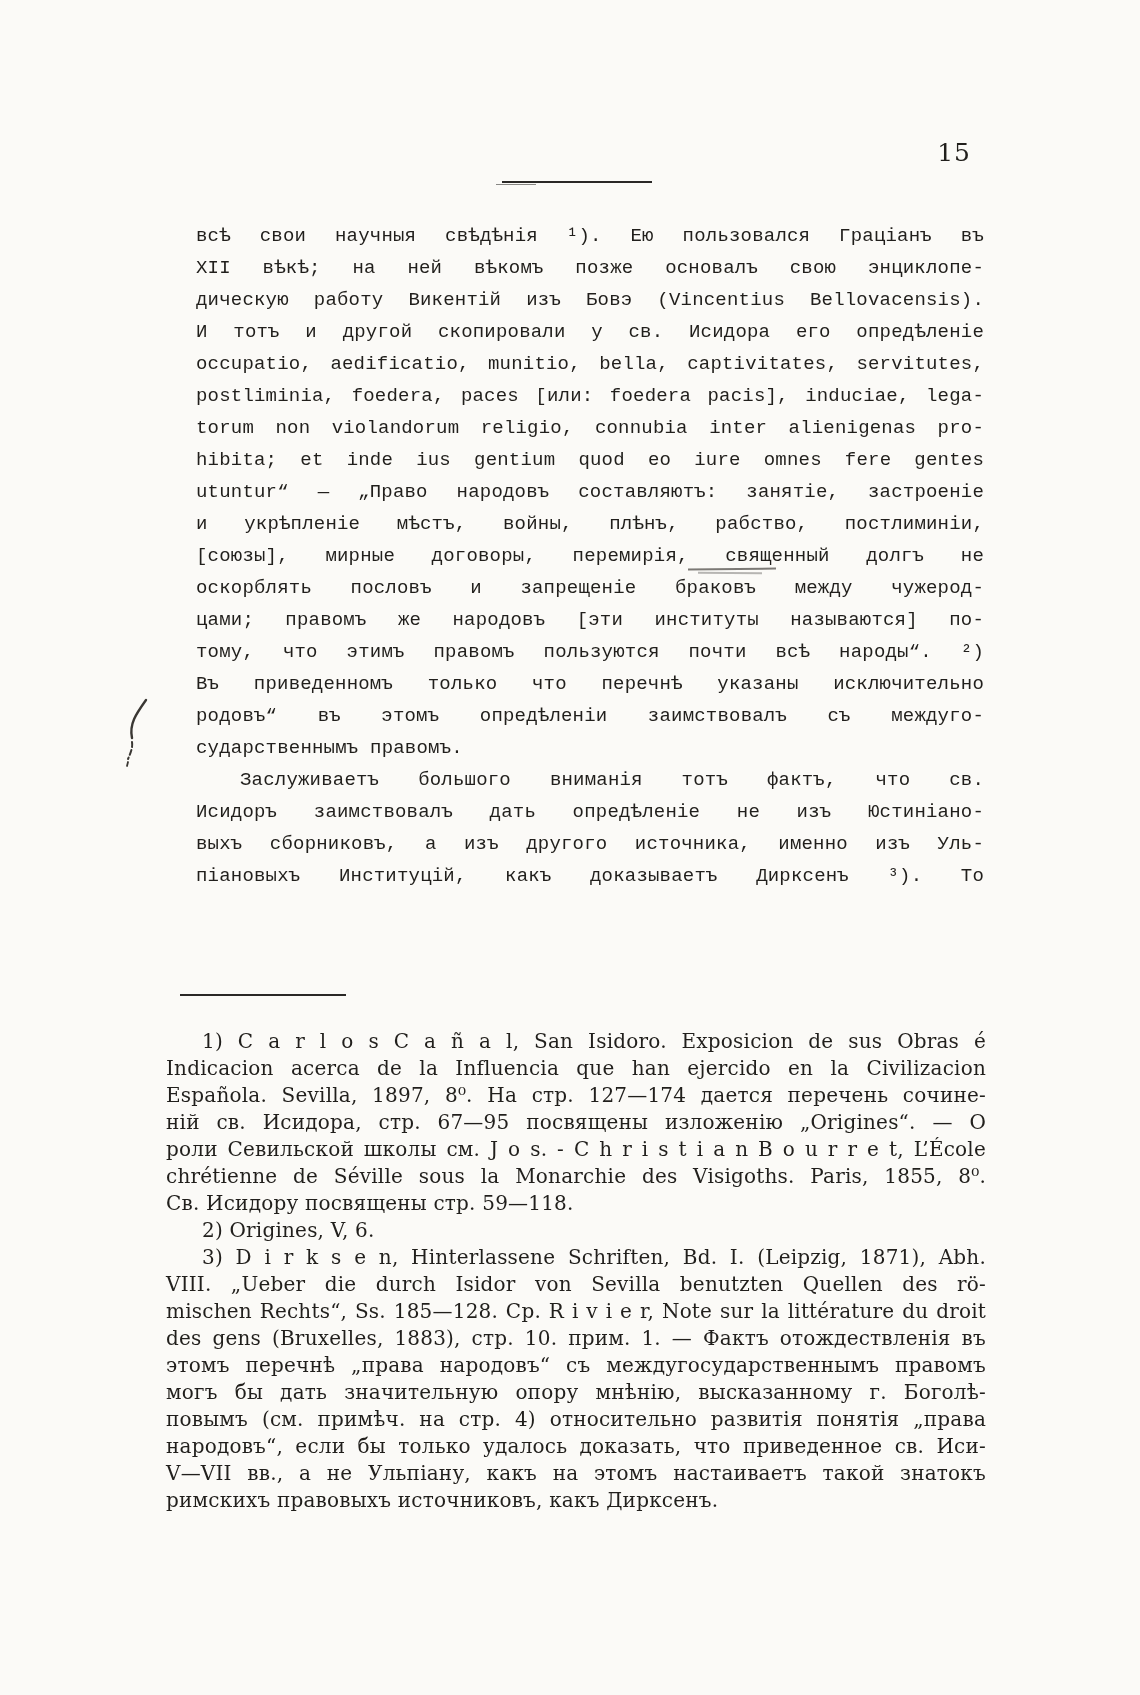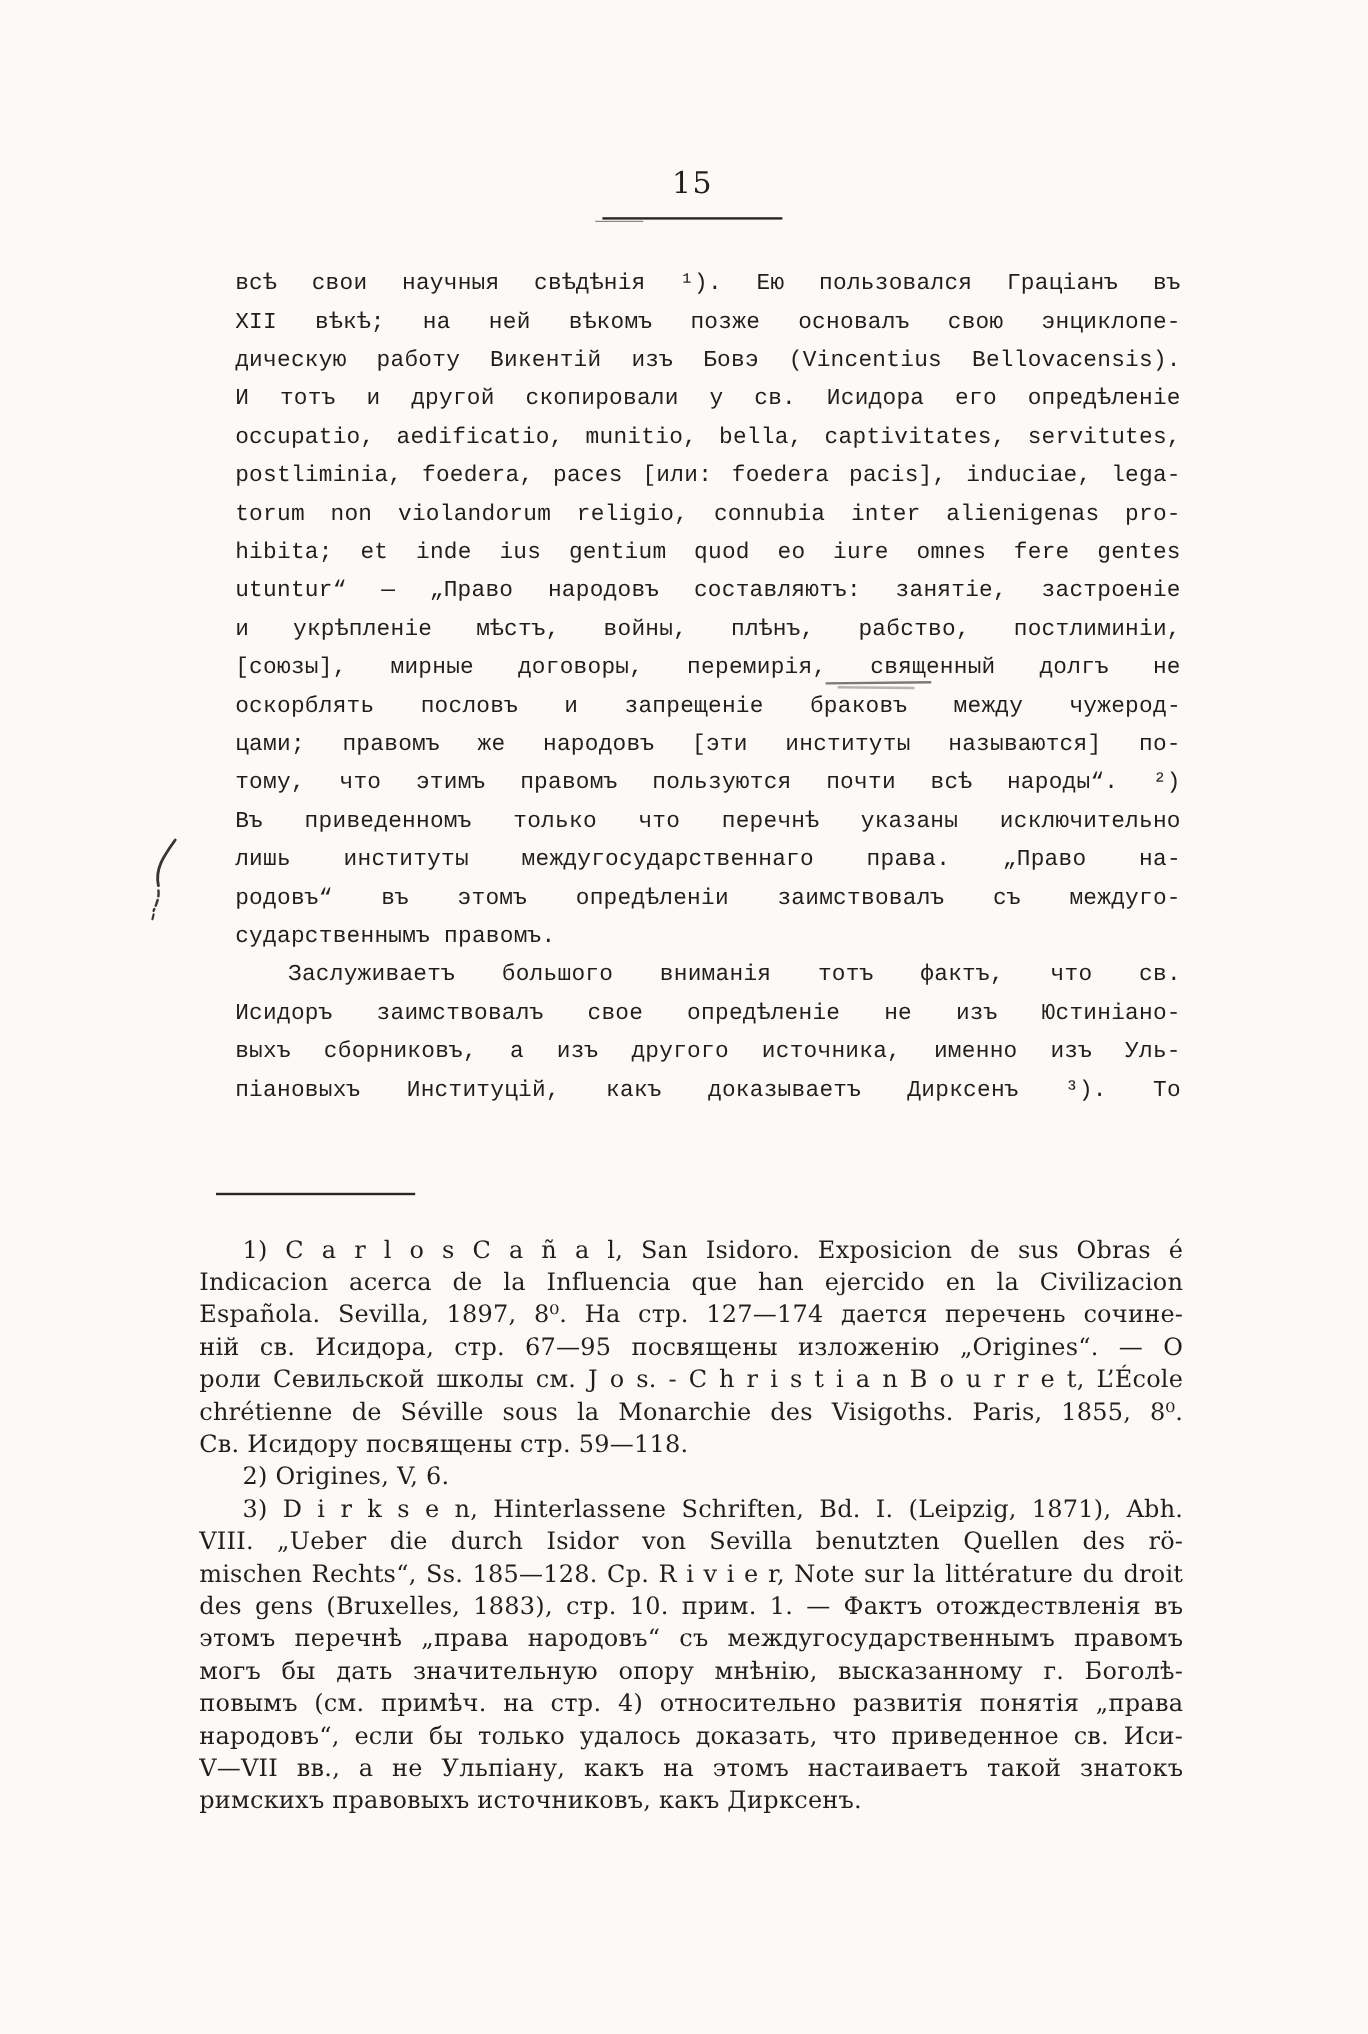--- a/index.html
+++ b/index.html
@@ -16,21 +16,21 @@
     color: #211f1c;
     font-family: "DejaVu Serif", "Liberation Serif", serif;
     overflow: hidden;
   }
   
   .pagenum-wrap {
     position: absolute;
     left: 183px;
     top: 138px;
     width: 788px;
-    text-align: center;
+    text-align: right;
     font-size: 25px;
     letter-spacing: 1px;
   }
   .head-rule {
     position: absolute;
     left: 502px;
     top: 181px;
     width: 150px;
     height: 2px;
     background: #2a2826;
@@ -122,25 +122,24 @@
       <div class="tline just">postliminia, foedera, paces [или: foedera pacis], induciae, lega-</div>
       <div class="tline just">torum non violandorum religio, connubia inter alienigenas pro-</div>
       <div class="tline just">hibita; et inde ius gentium quod eo iure omnes fere gentes</div>
       <div class="tline just">utuntur“ — „Право народовъ составляютъ: занятіе, застроеніе</div>
       <div class="tline just">и укрѣпленіе мѣстъ, войны, плѣнъ, рабство, постлиминіи,</div>
       <div class="tline just">[союзы], мирные договоры, перемирія, священный долгъ не</div>
       <div class="tline just">оскорблять пословъ и запрещеніе браковъ между чужерод-</div>
       <div class="tline just">цами; правомъ же народовъ [эти институты называются] по-</div>
       <div class="tline just">тому, что этимъ правомъ пользуются почти всѣ народы“. ²)</div>
       <div class="tline just">Въ приведенномъ только что перечнѣ указаны исключительно</div>
-      <div class="tline just">лишь институты междугосударственнаго права.  „Право на-</div>
       <div class="tline just">родовъ“ въ этомъ опредѣленіи заимствовалъ съ междуго-</div>
       <div class="tline left">сударственнымъ правомъ.</div>
       <div class="tline just ind">Заслуживаетъ большого вниманія тотъ фактъ, что св.</div>
-      <div class="tline just">Исидоръ заимствовалъ свое опредѣленіе не изъ Юстиніано-</div>
+      <div class="tline just">Исидоръ заимствовалъ дать опредѣленіе не изъ Юстиніано-</div>
       <div class="tline just">выхъ сборниковъ, а изъ другого источника, именно изъ Уль-</div>
       <div class="tline just">піановыхъ Институцій, какъ доказываетъ Дирксенъ ³).  То</div>
     </div>
 
   <div class="fn-sep"></div>
   <div class="footnotes">
       <div class="tline just ind">1) C a r l o s  C a ñ a l,  San Isidoro.  Exposicion de sus Obras é</div>
       <div class="tline just">Indicacion acerca de la Influencia que han ejercido en la Civilizacion</div>
       <div class="tline just">Española.  Sevilla, 1897, 8⁰.  На стр. 127—174 дается перечень сочине-</div>
       <div class="tline just">ній св. Исидора, стр. 67—95 посвящены изложенію „Origines“. — О</div>

